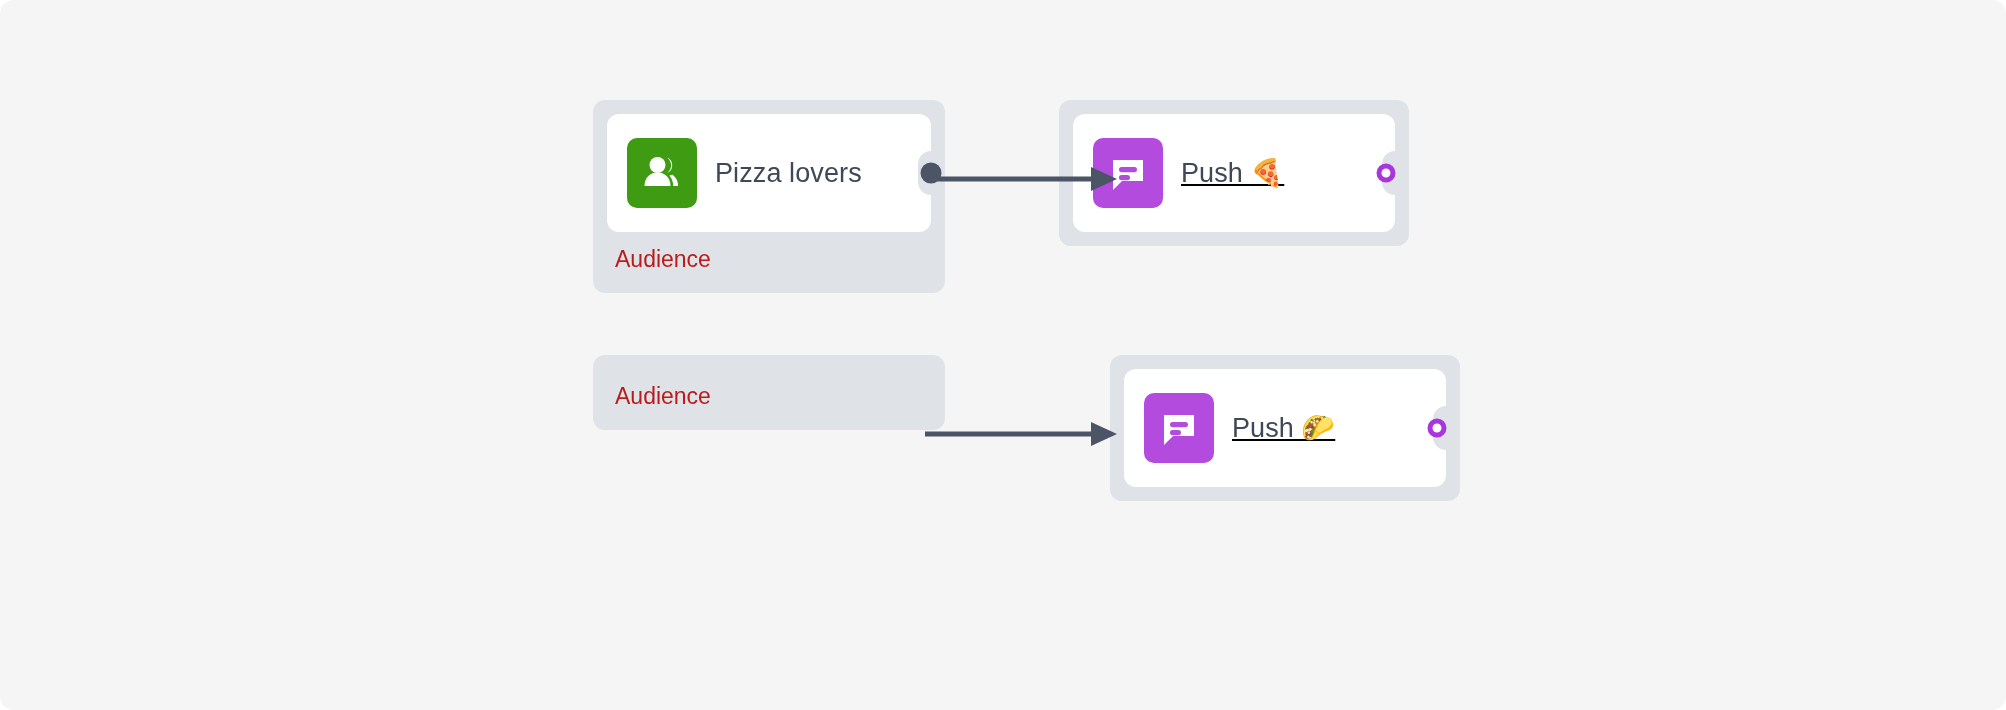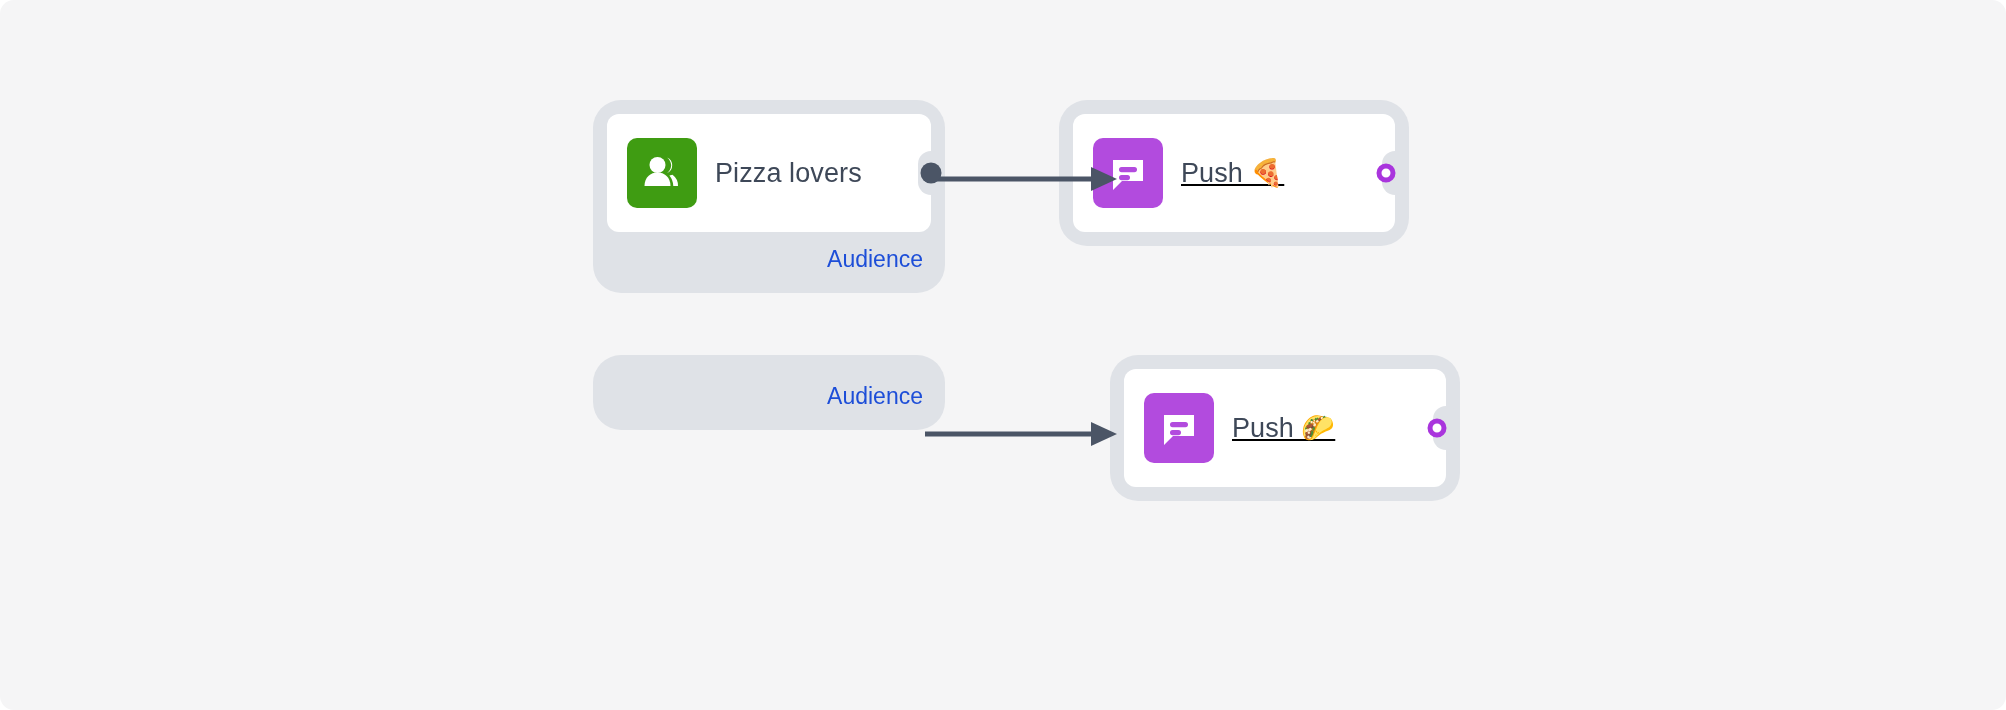--- a/index.html
+++ b/index.html
@@ -27,21 +27,21 @@
     width: 2006px;
     height: 0;
   }
   .flow-row.row-0 { top: 100px; }
   .flow-row.row-1 { top: 355px; }
 
   
   .node-group {
     position: absolute;
     background: #dfe2e7;
-    border-radius: 28px;
+    border-radius: 12px;
     padding: 14px;
   }
 
   
   .node-group.audience-group {
     left: 593px;
     top: 0px;
     width: 352px;
     padding-bottom: 8px;
   }
@@ -138,24 +138,23 @@
     position: absolute;
     right: 9px;
     top: 0;
     height: 100%;
     width: 0;
   }
 
   
   .group-label {
     font-size: 23px;
-    color: #1d4ed8;
+    color: #b91c1c;
     padding: 14px 8px 12px 8px;
     white-space: nowrap;
-    text-align: right;
   }
 
   
   .edge {
     position: absolute;
     top: 59px;
     height: 40px;
     z-index: 4;
     pointer-events: none;
   }

